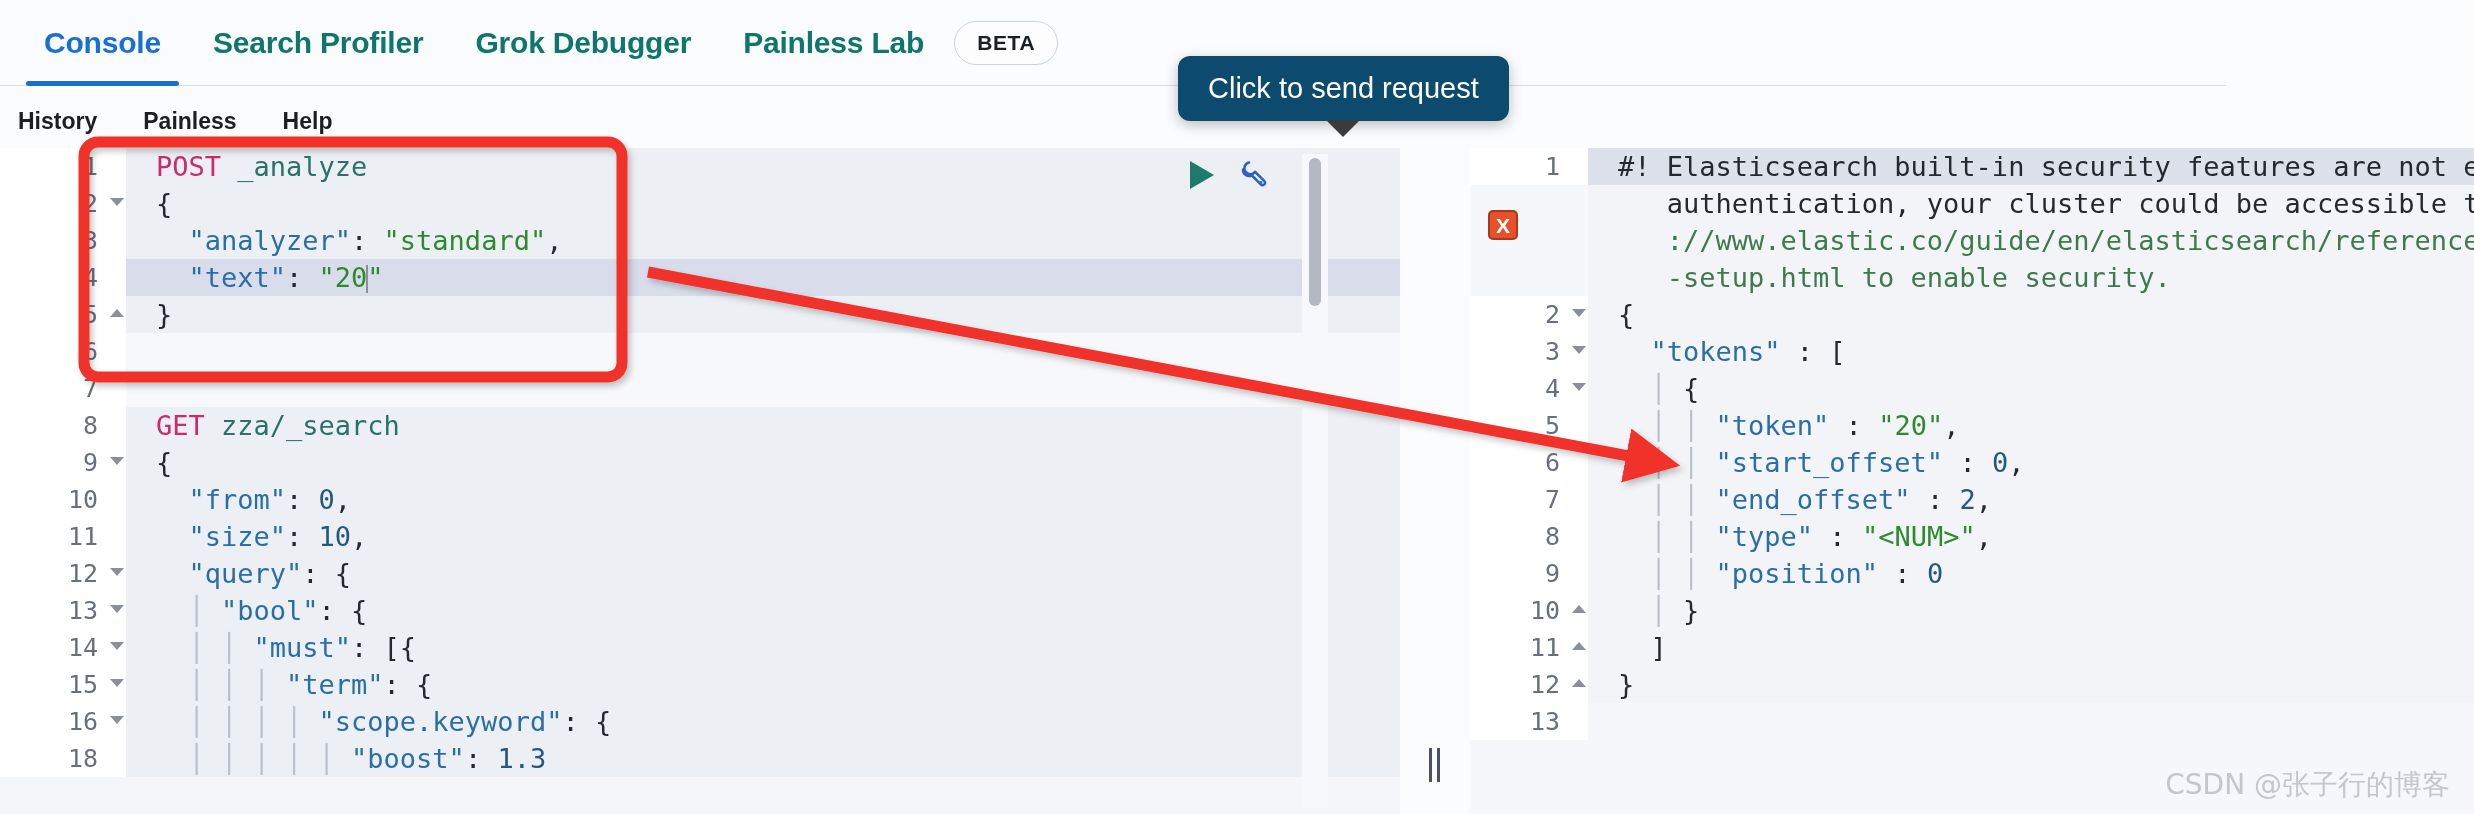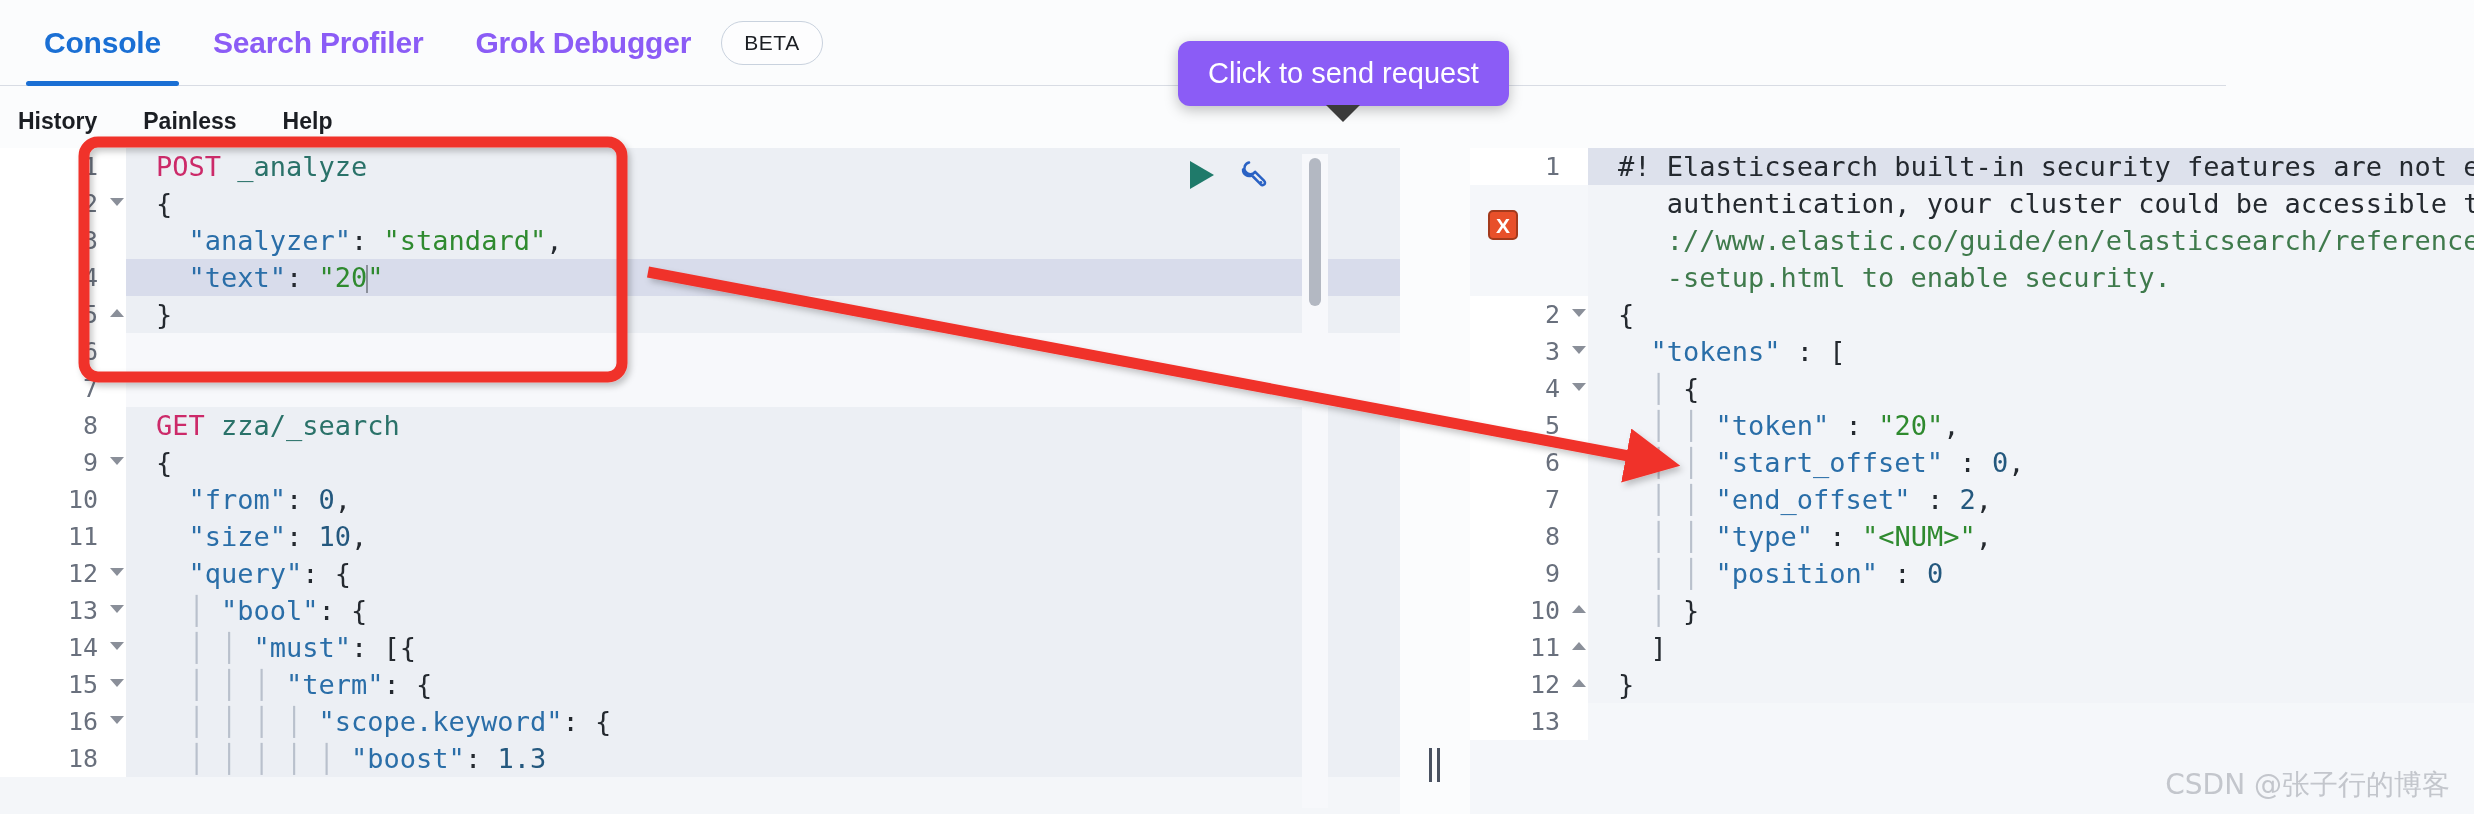--- a/index.html
+++ b/index.html
@@ -17,36 +17,36 @@
     background: #fbfcfd;
     border-bottom: 1px solid #d8dce4;
     display: flex; align-items: center; padding-left: 18px;
   }
   .tab {
     position: relative;
     height: 86px;
     display: flex; align-items: center;
     padding: 0 26px;
     font-size: 30px; font-weight: bold;
-    color: #8b5cf6;
+    color: #0f766e;
     letter-spacing: -0.2px;
     cursor: pointer;
     white-space: nowrap;
   }
   .tab.active { color: #1a6fd4; }
   .tab.active::after {
     content: ""; position: absolute; left: 8px; right: 8px; bottom: 0;
     height: 5px; background: #1a6fd4; border-radius: 3px;
   }
   .beta-badge {
     margin-left: 4px;
     border: 1px solid #c9d2de;
     border-radius: 28px;
     padding: 9px 22px;
-    font-size: 21px; font-weight: normal; letter-spacing: 0.6px;
+    font-size: 21px; font-weight: bold; letter-spacing: 0.6px;
     color: #1b1e23;
     background: #fdfdfe;
     cursor: pointer;
   }
 
   
   .submenu {
     position: absolute; left: 18px; top: 108px;
     display: flex; gap: 46px;
     font-size: 23px; font-weight: bold; color: #1b1e23;
@@ -153,22 +153,22 @@
     width: 30px; height: 30px; border-radius: 5px;
     background: #e8502a; border: 2px solid #a33a1c;
     display: flex; align-items: center; justify-content: center;
     color: #ffffff; font-size: 21px; font-weight: bold;
     font-family: "Liberation Sans", sans-serif;
     z-index: 7; line-height: 1;
   }
 
   
   .tooltip {
-    position: absolute; left: 1178px; top: 41px;
-    background: #8b5cf6; color: #ffffff;
+    position: absolute; left: 1178px; top: 56px;
+    background: #0c4a6e; color: #ffffff;
     border-radius: 12px;
     padding: 16px 30px;
     font-size: 29px;
     white-space: nowrap;
     z-index: 30;
     box-shadow: 0 4px 14px rgba(0,0,0,0.25);
   }
   .tooltip::after {
     content: ""; position: absolute; left: 50%; bottom: -16px;
     transform: translateX(-50%);
@@ -195,20 +195,23 @@
 
   <div class="tabbar">
     <div class="tab active">
         <span>Console</span>
       </div>
     <div class="tab">
         <span>Search Profiler</span>
       </div>
     <div class="tab">
         <span>Grok Debugger</span>
+      </div>
+    <div class="tab">
+        <span>Painless Lab</span>
       </div>
     <div class="beta-badge">BETA</div>
   </div>
 
   <div class="submenu">
     <div class="mi">History</div>
     <div class="mi">Painless</div>
     <div class="mi">Help</div>
   </div>
 

